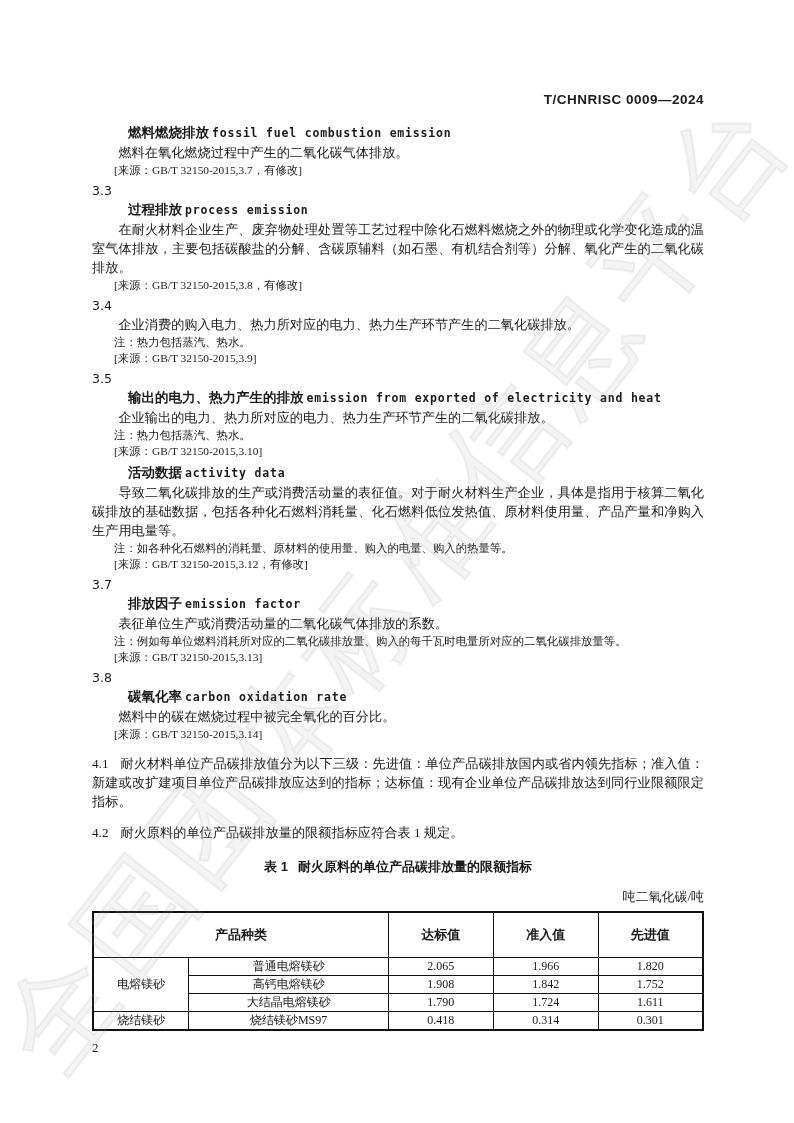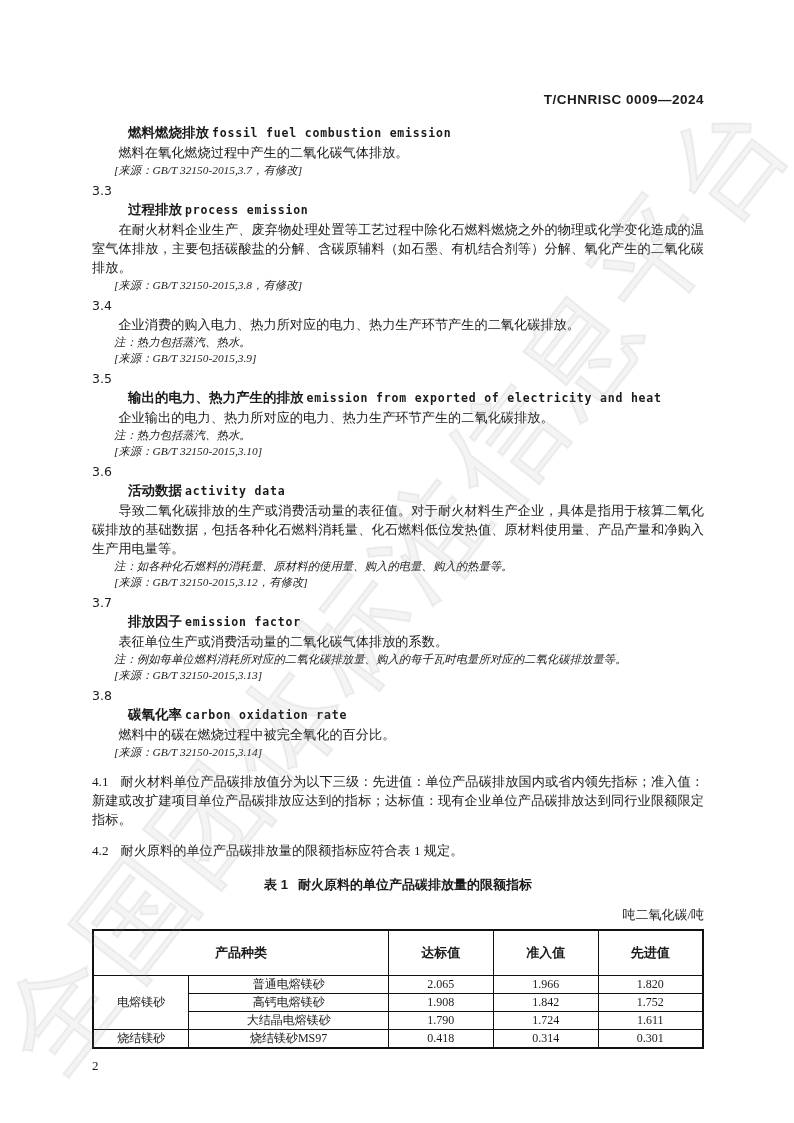--- a/index.html
+++ b/index.html
@@ -53,21 +53,20 @@
     font-size:13.2px;
     line-height:19px;
     text-indent:2em;
     text-align:justify;
     margin:0;
   }
   .note,.source{
     margin-left:22px;
     font-size:11.4px;
     line-height:16px;
-    font-style:italic;
   }
   .section{margin-bottom:4px;}
   .chapter-heading{
     font-family:"Liberation Sans",sans-serif;
     font-weight:bold;
     font-size:13.5px;
     margin-top:20px;
     margin-bottom:4px;
   }
   .chapter-heading .num{margin-right:14px;}
@@ -174,21 +173,20 @@
       <div class="clause-num">3.5</div>
       <div class="term-line">
         <span class="term-zh">输出的电力、热力产生的排放</span><span class="term-en">emission from exported of electricity and heat</span>
       </div>
       <p class="def">企业输出的电力、热力所对应的电力、热力生产环节产生的二氧化碳排放。</p>
       <div class="note">注：热力包括蒸汽、热水。</div>
       <div class="source">[来源：GB/T 32150-2015,3.10]</div>
     </div>
 
     <div class="section">
-      <div class="clause-num">3.6</div>
       <div class="term-line">
         <span class="term-zh">活动数据</span><span class="term-en">activity data</span>
       </div>
       <p class="def">导致二氧化碳排放的生产或消费活动量的表征值。对于耐火材料生产企业，具体是指用于核算二氧化碳排放的基础数据，包括各种化石燃料消耗量、化石燃料低位发热值、原材料使用量、产品产量和净购入生产用电量等。</p>
       <div class="note">注：如各种化石燃料的消耗量、原材料的使用量、购入的电量、购入的热量等。</div>
       <div class="source">[来源：GB/T 32150-2015,3.12，有修改]</div>
     </div>
 
     <div class="section">
       <div class="clause-num">3.7</div>

